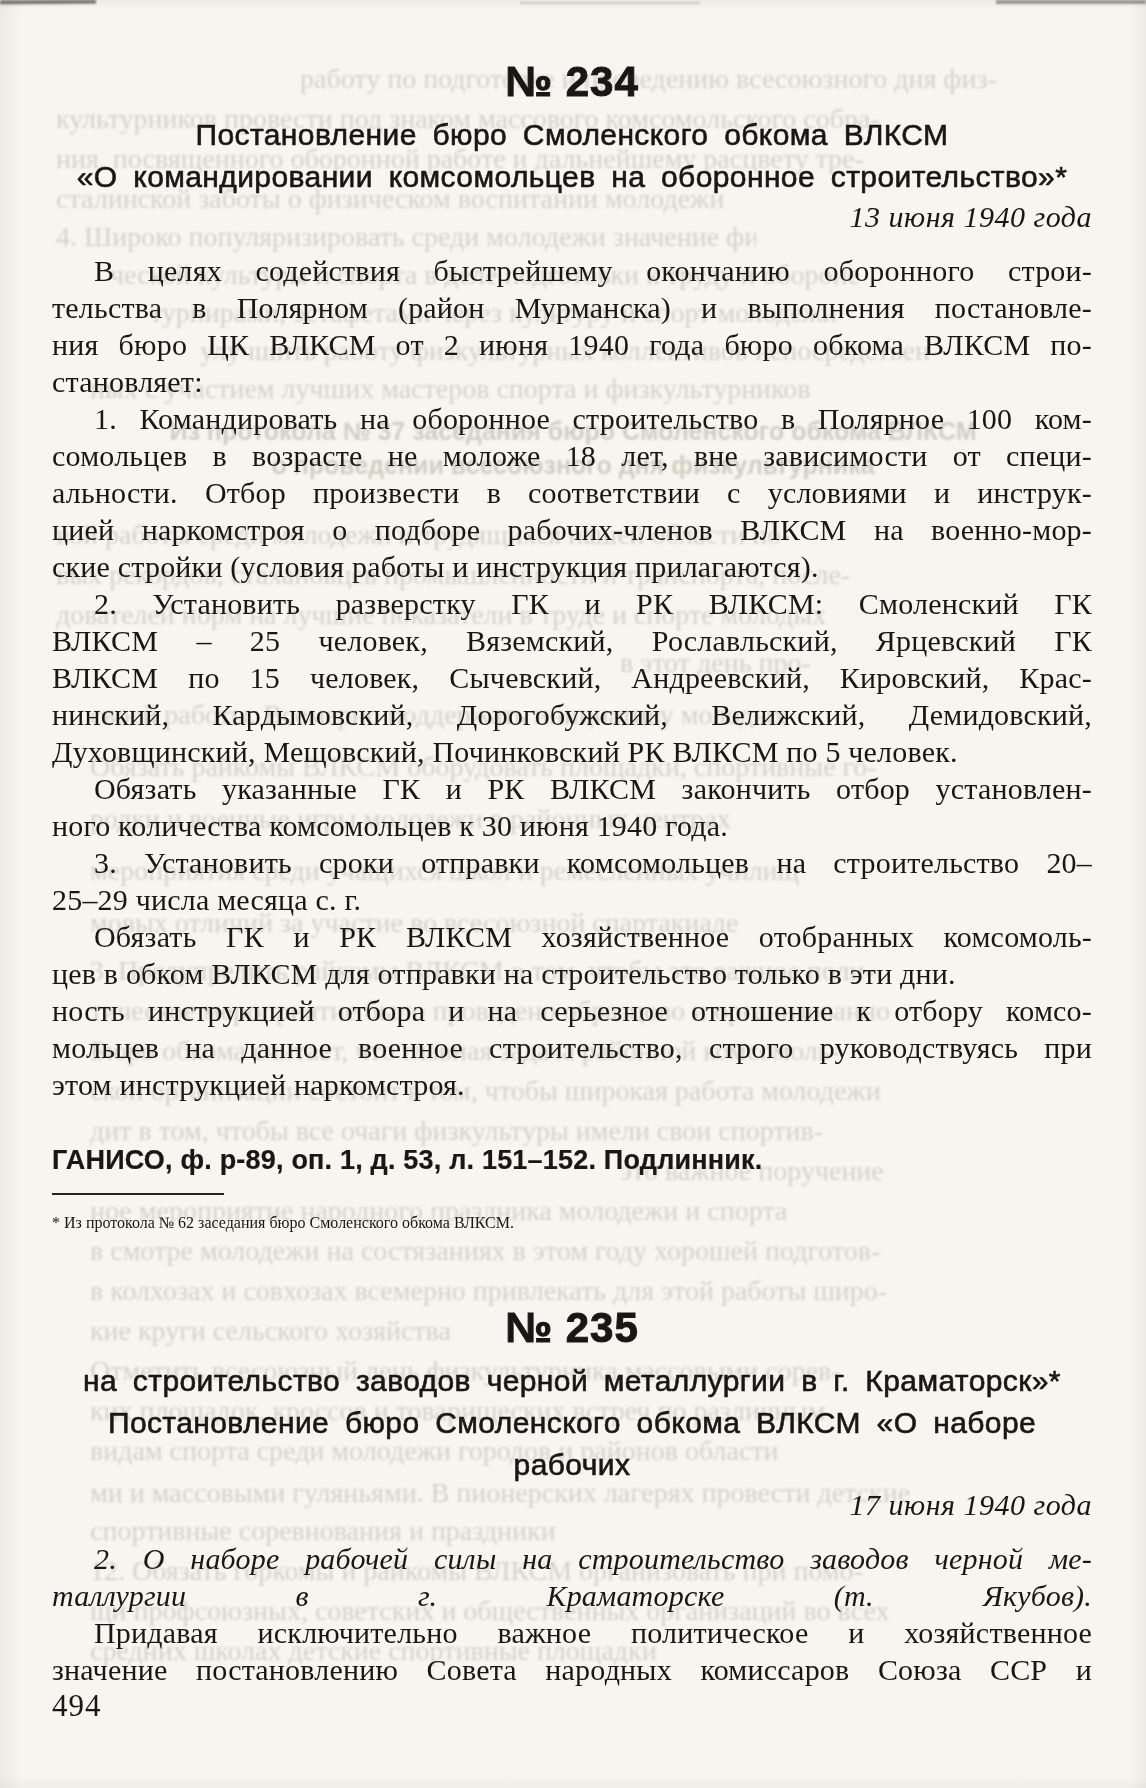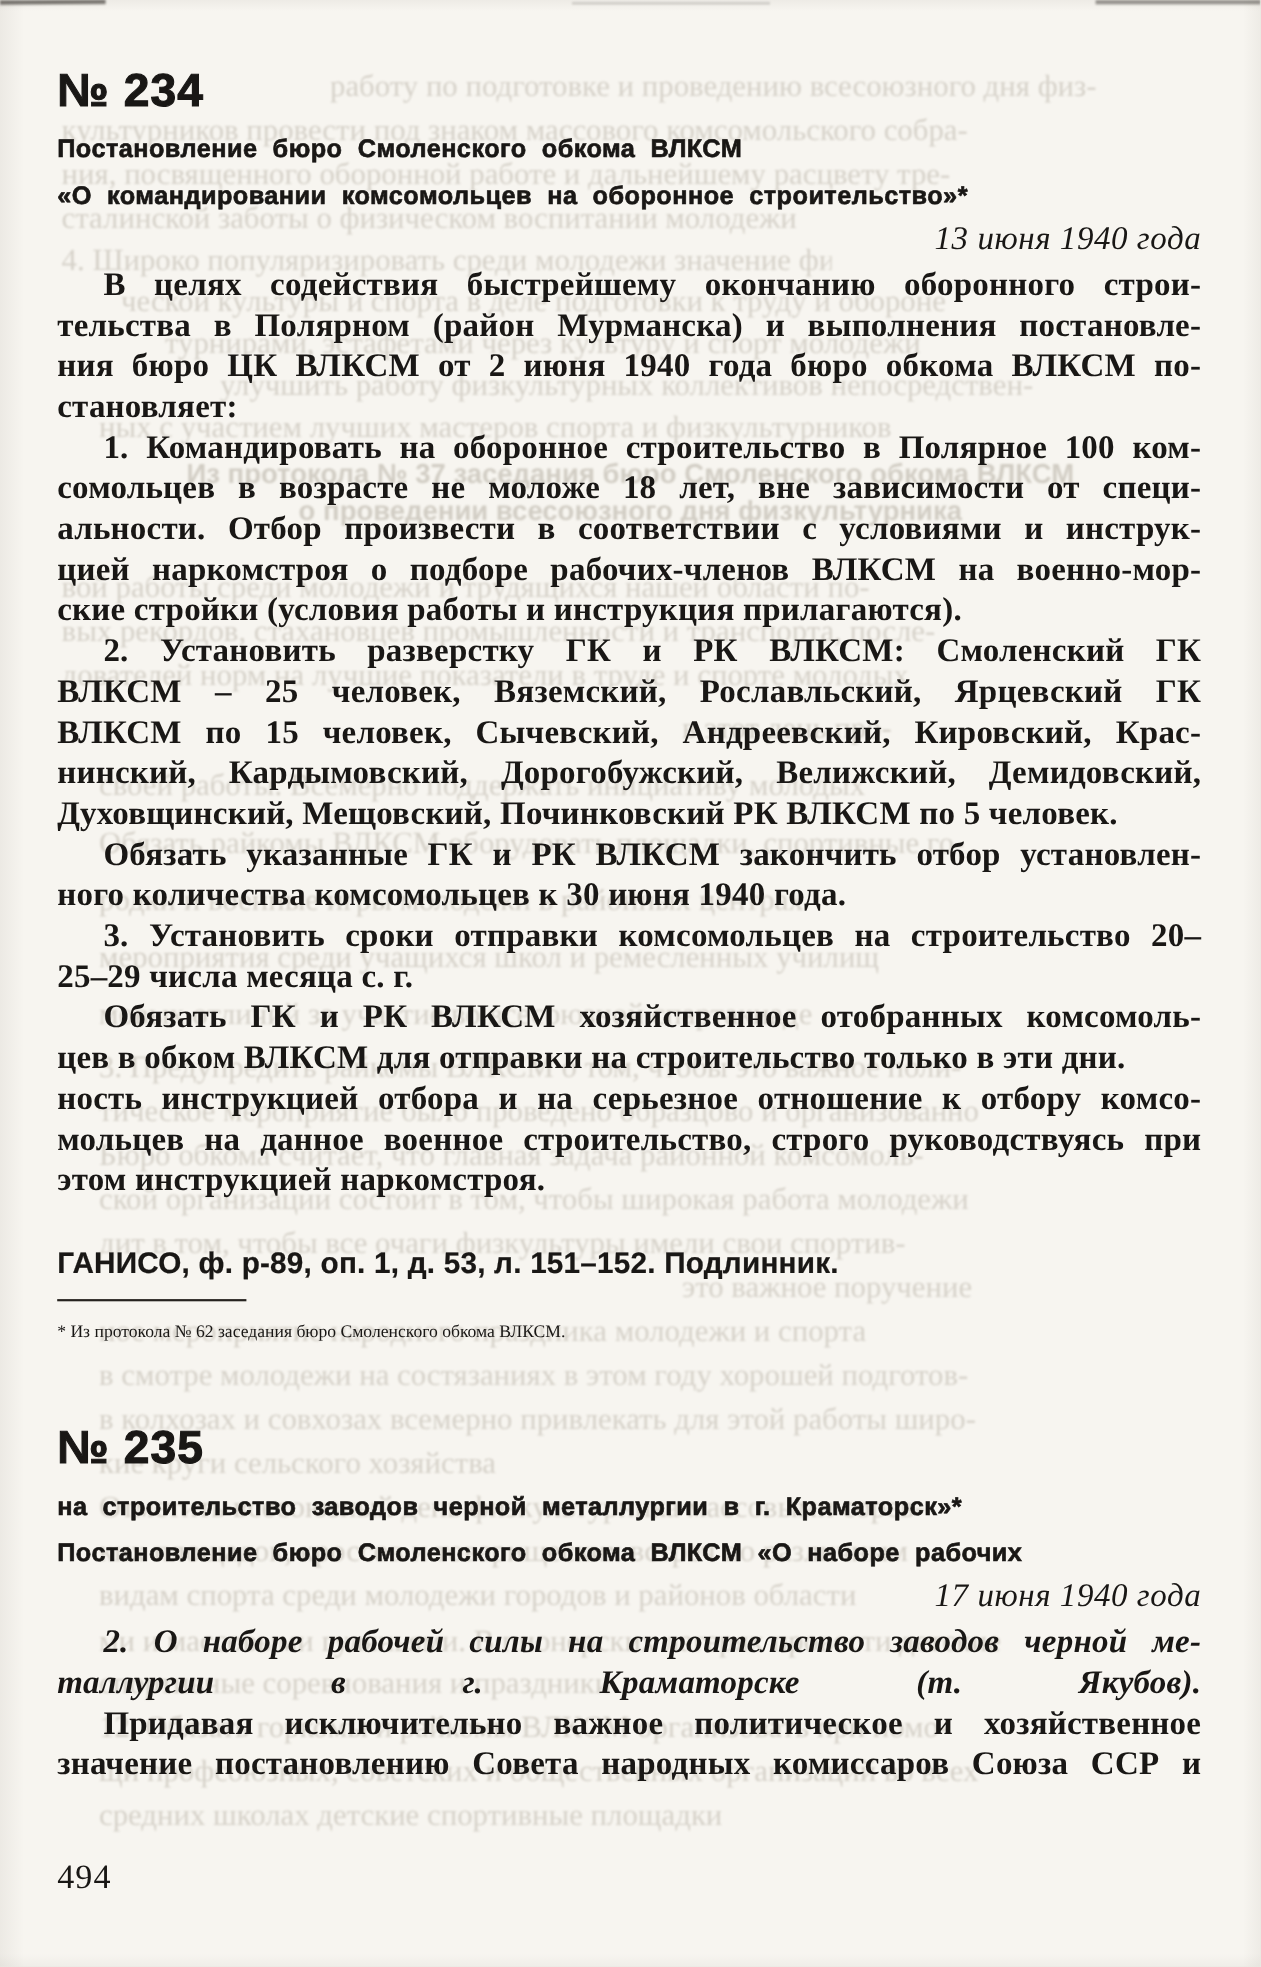--- a/index.html
+++ b/index.html
@@ -34,35 +34,36 @@
   }
   .ghost-line.b{font-family:"Liberation Sans", sans-serif;font-weight:700;opacity:.30;}
 
   .content{position:relative;z-index:2;padding:0 54px 0 52px;}
 
   .doc-no{
     margin-top:58px;
     font-family:"Liberation Sans", sans-serif;
     font-weight:700;font-size:42px;line-height:48px;
     letter-spacing:1px;
+    text-align:center;
     -webkit-text-stroke:1px currentColor;
   }
   .doc-title{
-    margin-top:8px;
+    margin-top:8px;text-align:center;
     font-family:"Liberation Sans", sans-serif;
-    font-weight:700;font-size:23px;line-height:42px;
+    font-weight:400;font-size:30px;line-height:42px;
     letter-spacing:.4px;word-spacing:7px;
     -webkit-text-stroke:.6px currentColor;
   }
   .doc-date{
     margin-top:0;text-align:right;
     font-style:italic;font-size:30px;line-height:38px;
     letter-spacing:.5px;
   }
-  .paras{margin-top:4px;font-weight:bold;}
+  .paras{margin-top:16px;}
   .para{margin:0;}
   .para.italic{font-style:italic;}
   .line{
     font-size:30px;line-height:37px;
     letter-spacing:.2px;
     text-align:justify;
   }
   .line.jfull{text-align-last:justify;}
   .line.first{padding-left:42px;}
 

